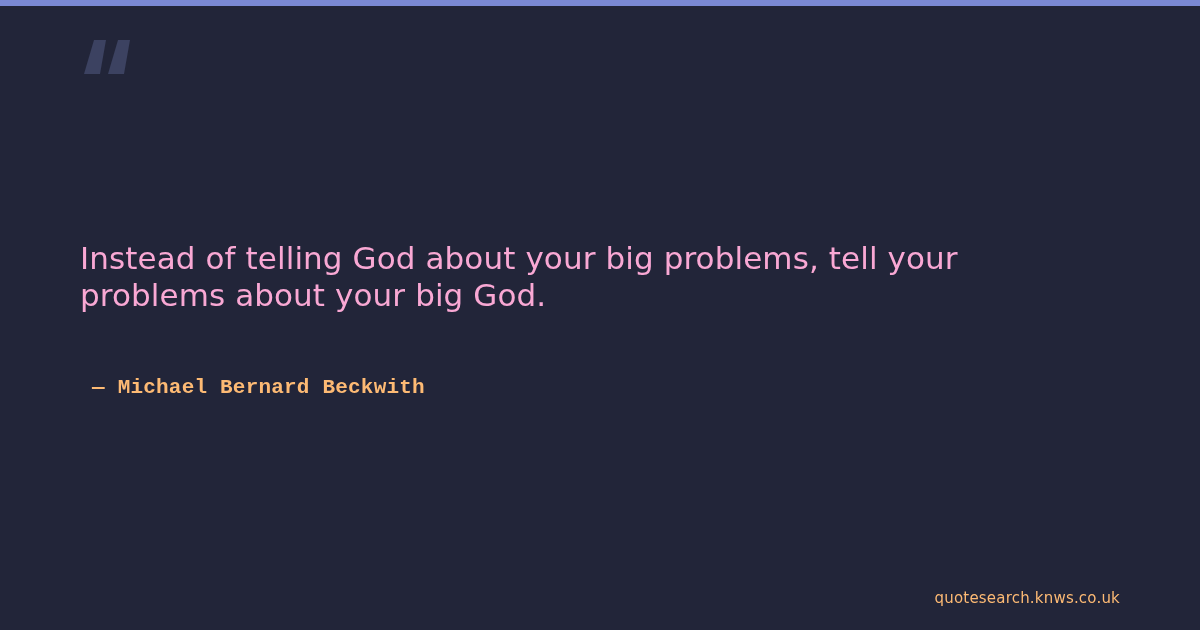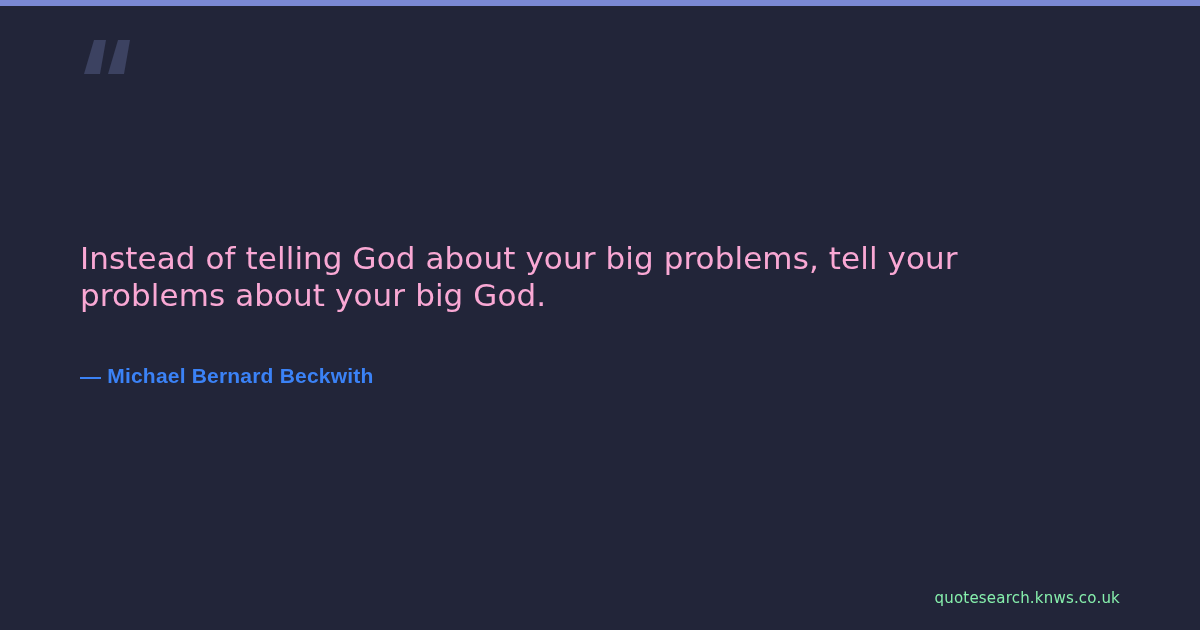--- a/index.html
+++ b/index.html
@@ -57,48 +57,48 @@
     margin: 0;
     font-family: "DejaVu Sans", sans-serif;
     font-size: 31px;
     line-height: 37px;
     font-weight: 400;
     color: #f9a8d4;
     letter-spacing: 0.1px;
   }
 
   .quote-attribution {
-    margin: 0;
+    margin: 12px;
     padding-top: 49px;
-    font-family: Liberation Sans, sans-serif;
+    font-family: Liberation Mono, monospace;
     font-size: 21px;
     line-height: 26px;
     font-weight: 700;
-    color: #3b82f6;
+    color: #fdba74;
     letter-spacing: 0.2px;
     white-space: nowrap;
   }
 
   .attribution-dash {
     display: inline;
   }
 
   .attribution-name {
     display: inline;
   }
 
   .site-watermark {
     position: absolute;
     right: 80px;
     bottom: 23px;
     font-family: "DejaVu Sans", sans-serif;
     font-size: 15px;
     line-height: 18px;
     font-weight: 400;
-    color: #86efac;
+    color: #fdba74;
     letter-spacing: 0.2px;
     text-align: right;
     white-space: nowrap;
   }
 </style>
 </head>
 <body>
 
 <div class="quote-card">
 

